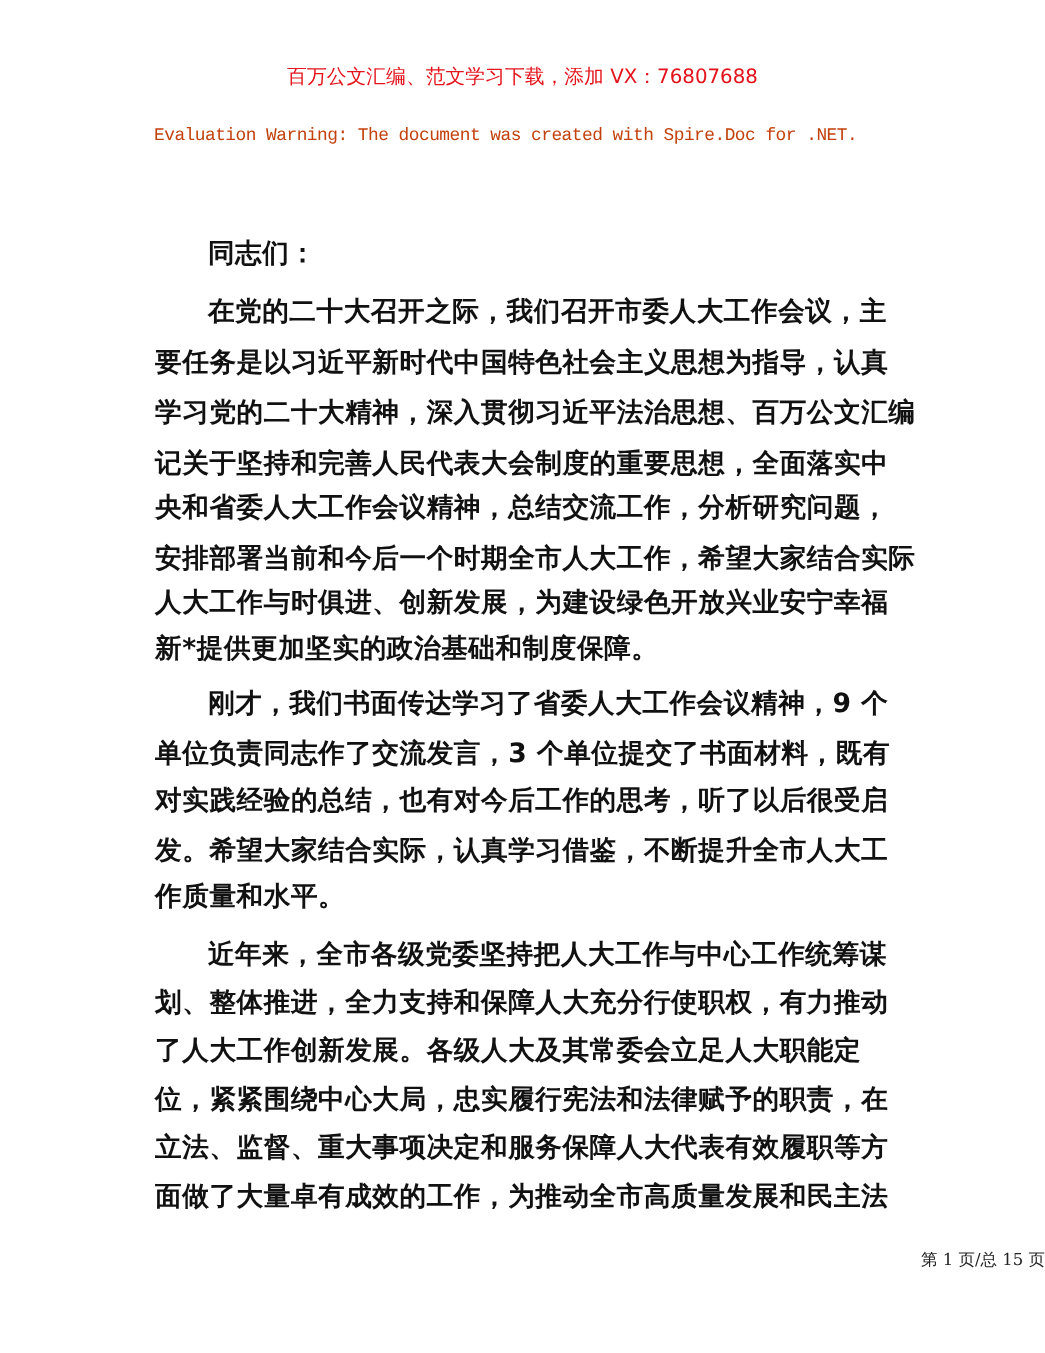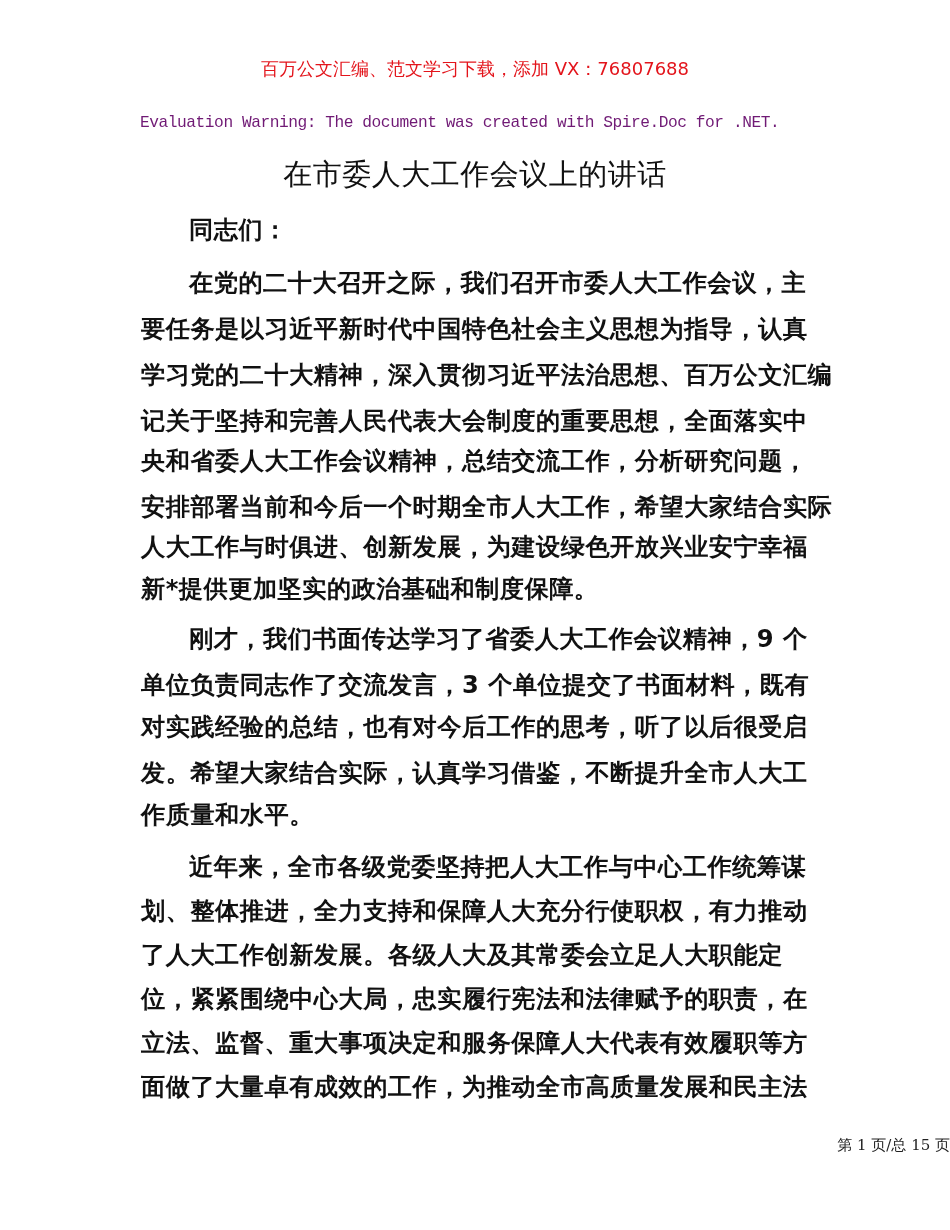--- a/index.html
+++ b/index.html
@@ -32,21 +32,21 @@
       color: #e3141b;
       letter-spacing: 0px;
       white-space: nowrap;
     }
     .eval-warning {
       position: absolute;
       top: 114px;
       left: 140px;
       font-family: "Liberation Mono", "DejaVu Sans Mono", monospace;
       font-size: 16.2px;
-      color: #701a75;
+      color: #c2410c;
       white-space: nowrap;
       letter-spacing: -0.45px;
     }
     .title {
       position: absolute;
       top: 155px;
       left: 0;
       width: 950px;
       text-align: center;
       font-size: 29px;
@@ -86,21 +86,20 @@
   </style>
 </head>
 <body>
 
 <div class="page">
 
   <div class="header-ad">百万公文汇编、范文学习下载，添加 VX：76807688</div>
 
   <div class="eval-warning">Evaluation Warning: The document was created with Spire.Doc for .NET.</div>
 
-  <div class="title">在市委人大工作会议上的讲话</div>
 
   <div class="body-text">
     <div class="line indent" style="top:215px">同志们：</div>
 
     <div class="line indent" style="top:268px">在党的二十大召开之际，我们召开市委人大工作会议，主</div>
     <div class="line" style="top:314px">要任务是以习近平新时代中国特色社会主义思想为指导，认真</div>
     <div class="line" style="top:360px">学习党的二十大精神，深入贯彻习近平法治思想、百万公文汇编</div>
     <div class="line" style="top:406px">记关于坚持和完善人民代表大会制度的重要思想，全面落实中</div>
     <div class="line" style="top:446px">央和省委人大工作会议精神，总结交流工作，分析研究问题，</div>
     <div class="line" style="top:492px">安排部署当前和今后一个时期全市人大工作，希望大家结合实际</div>

